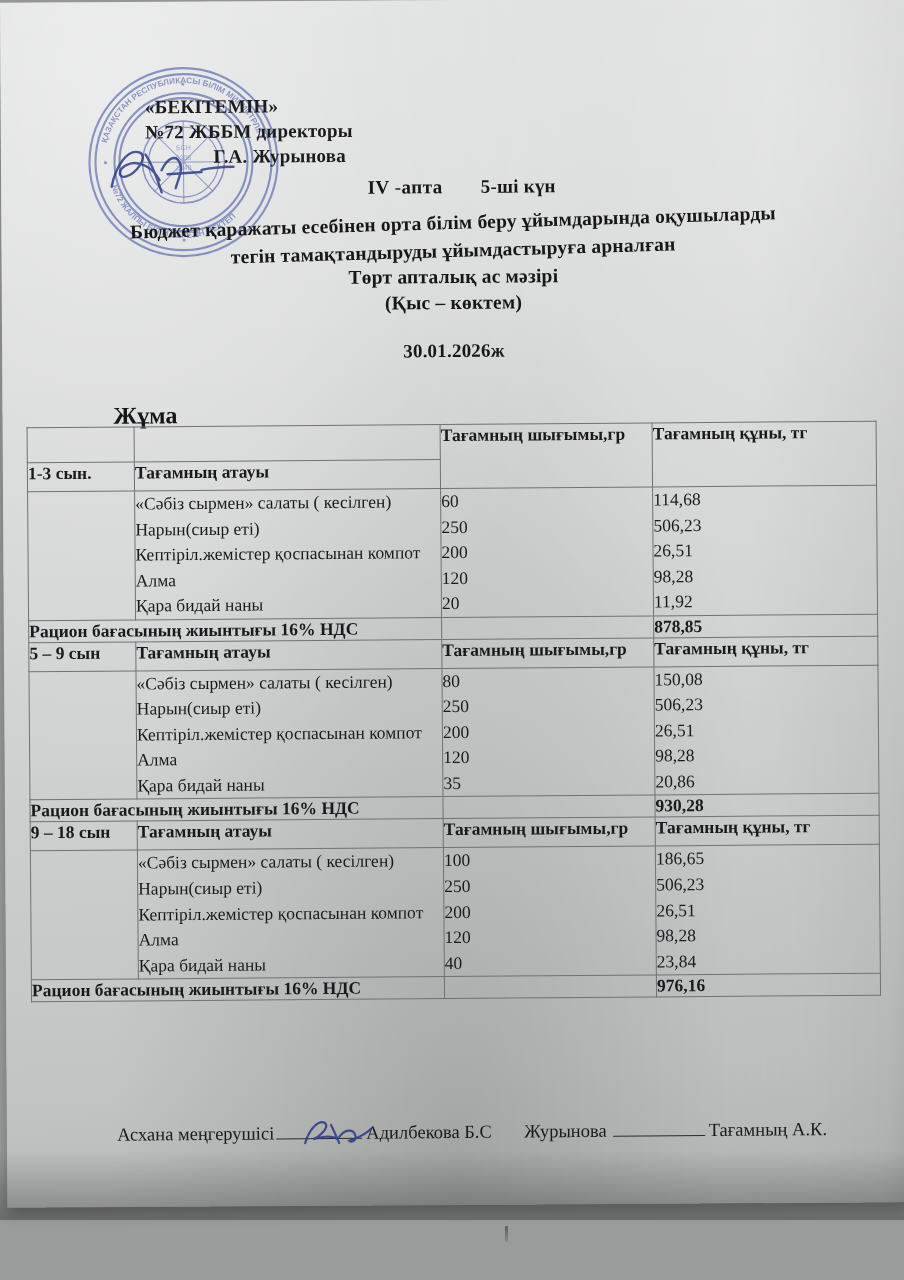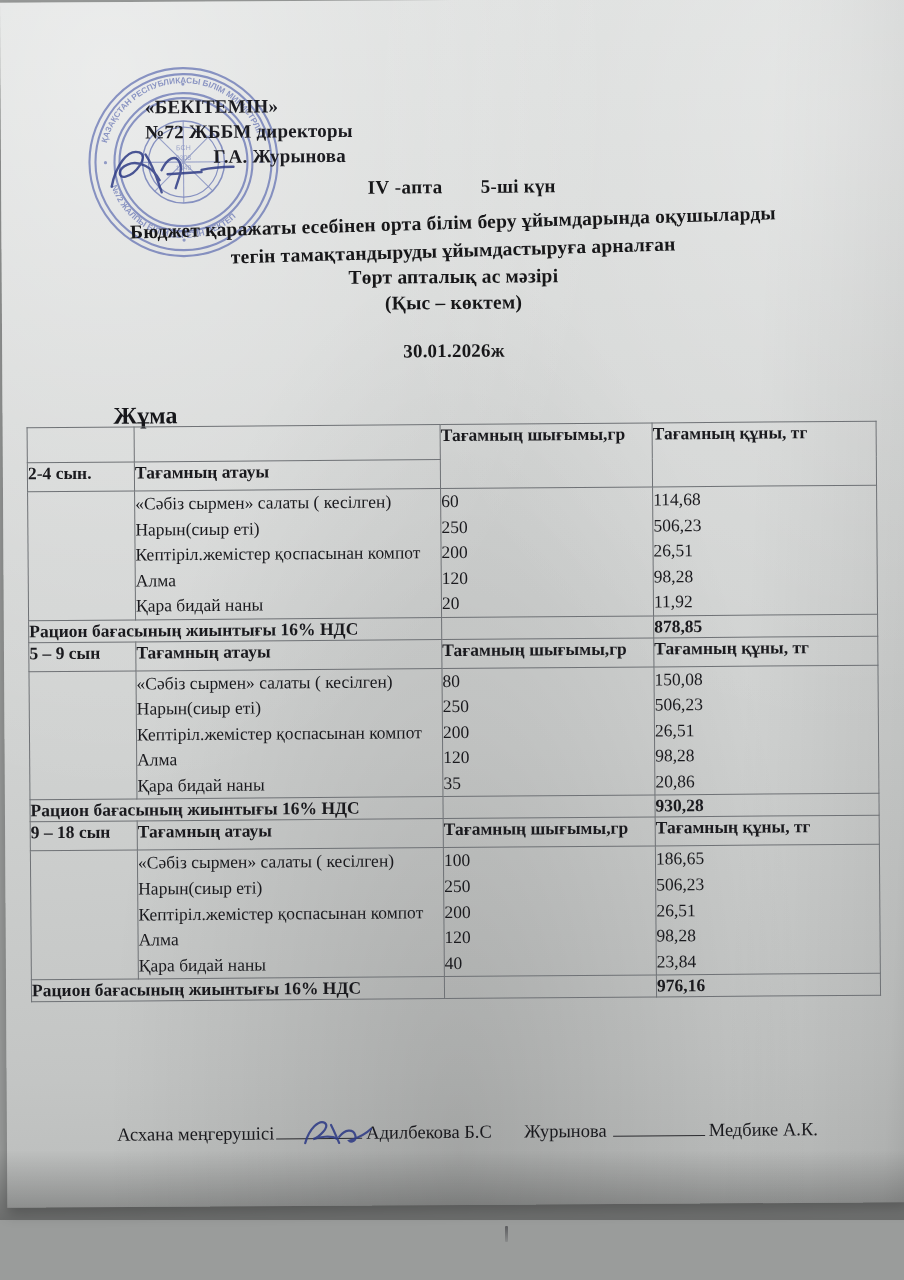--- a/index.html
+++ b/index.html
@@ -214,21 +214,21 @@
     <tbody>
 
       <tr id="top-header-row">
         <td class="nb-left nb-top"></td>
         <td class="nb-top"></td>
         <td class="hdr-cell big" rowspan="2">Тағамның шығымы,гр</td>
         <td class="hdr-cell big" rowspan="2">Тағамның құны, тг</td>
       </tr>
 
       <tr class="row-head">
-        <td class="hdr-cell">2-4 сын.</td>
+        <td class="hdr-cell">1-3 сын.</td>
         <td class="hdr-cell">Тағамның атауы</td>
       </tr>
       <tr>
         <td></td>
         <td class="dish-list">
           <div>«Сәбіз сырмен» салаты ( кесілген)</div>
           <div>Нарын(сиыр еті)</div>
           <div>Кептіріл.жемістер қоспасынан компот</div>
           <div>Алма</div>
           <div>Қара бидай наны</div>
@@ -324,21 +324,21 @@
         <td class="total-label" colspan="2">Рацион бағасының жиынтығы 16% НДС</td>
         <td class="total-blank"></td>
         <td class="total-value">976,16</td>
       </tr>
     </tbody>
   </table>
 
   <div id="footer-line">
     <span>Асхана меңгерушісі</span><span class="sigline w1"></span><span>Адилбекова Б.С</span>
     &nbsp;&nbsp;&nbsp;&nbsp;&nbsp;
-    <span>Журынова</span><span class="sigline w2"></span><span>Медбике А.К.</span>
+    <span>Журынова</span><span class="sigline w2"></span><span>Тағамның А.К.</span>
   </div>
 
   <div id="cook-signature">
     <svg width="80" height="40" viewBox="0 0 80 40">
       <g fill="none" stroke="#2f3c86" stroke-width="2.2" stroke-linecap="round">
         <path d="M8 30 C 12 16, 22 6, 28 10 C 33 14, 22 24, 16 26 C 22 24, 34 22, 40 26"></path>
         <path d="M34 12 C 38 20, 40 26, 42 30"></path>
         <path d="M42 24 C 48 16, 56 16, 58 22 C 60 28, 54 30, 52 28 C 58 26, 68 22, 74 16"></path>
       </g>
     </svg>

